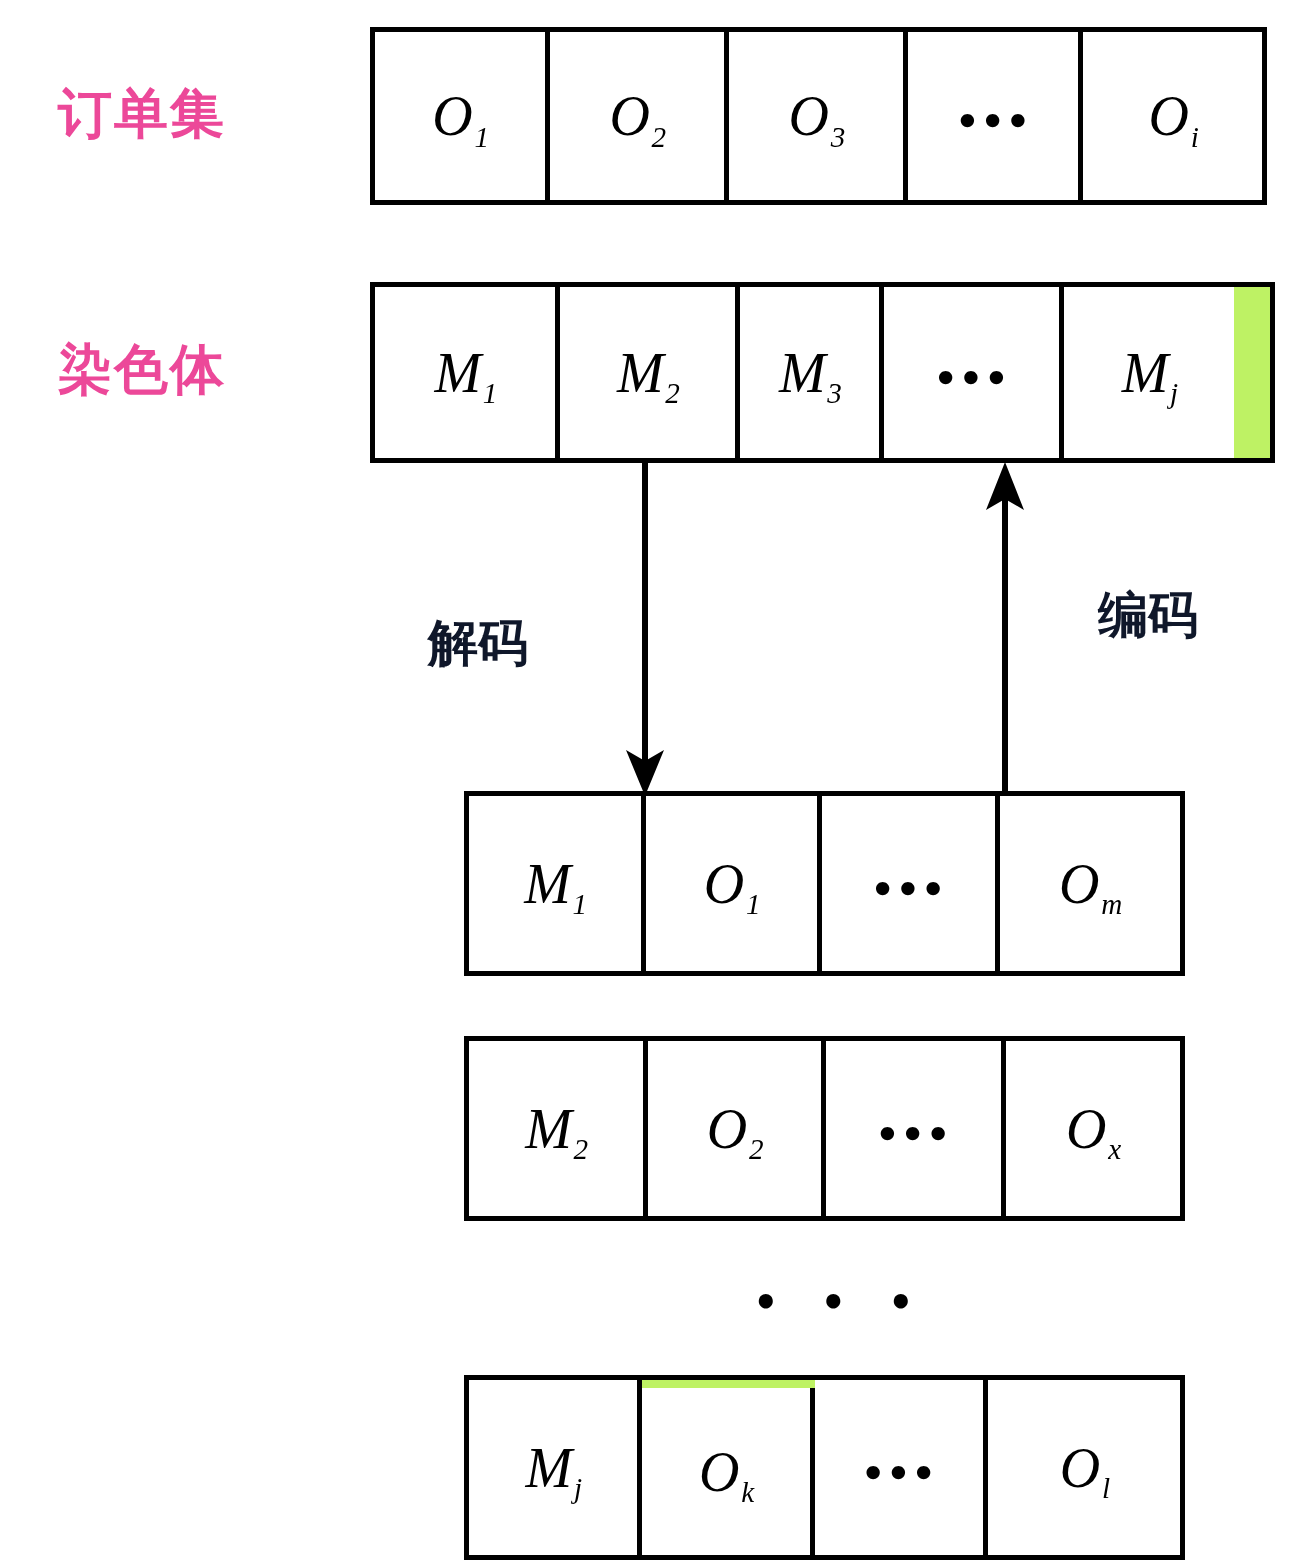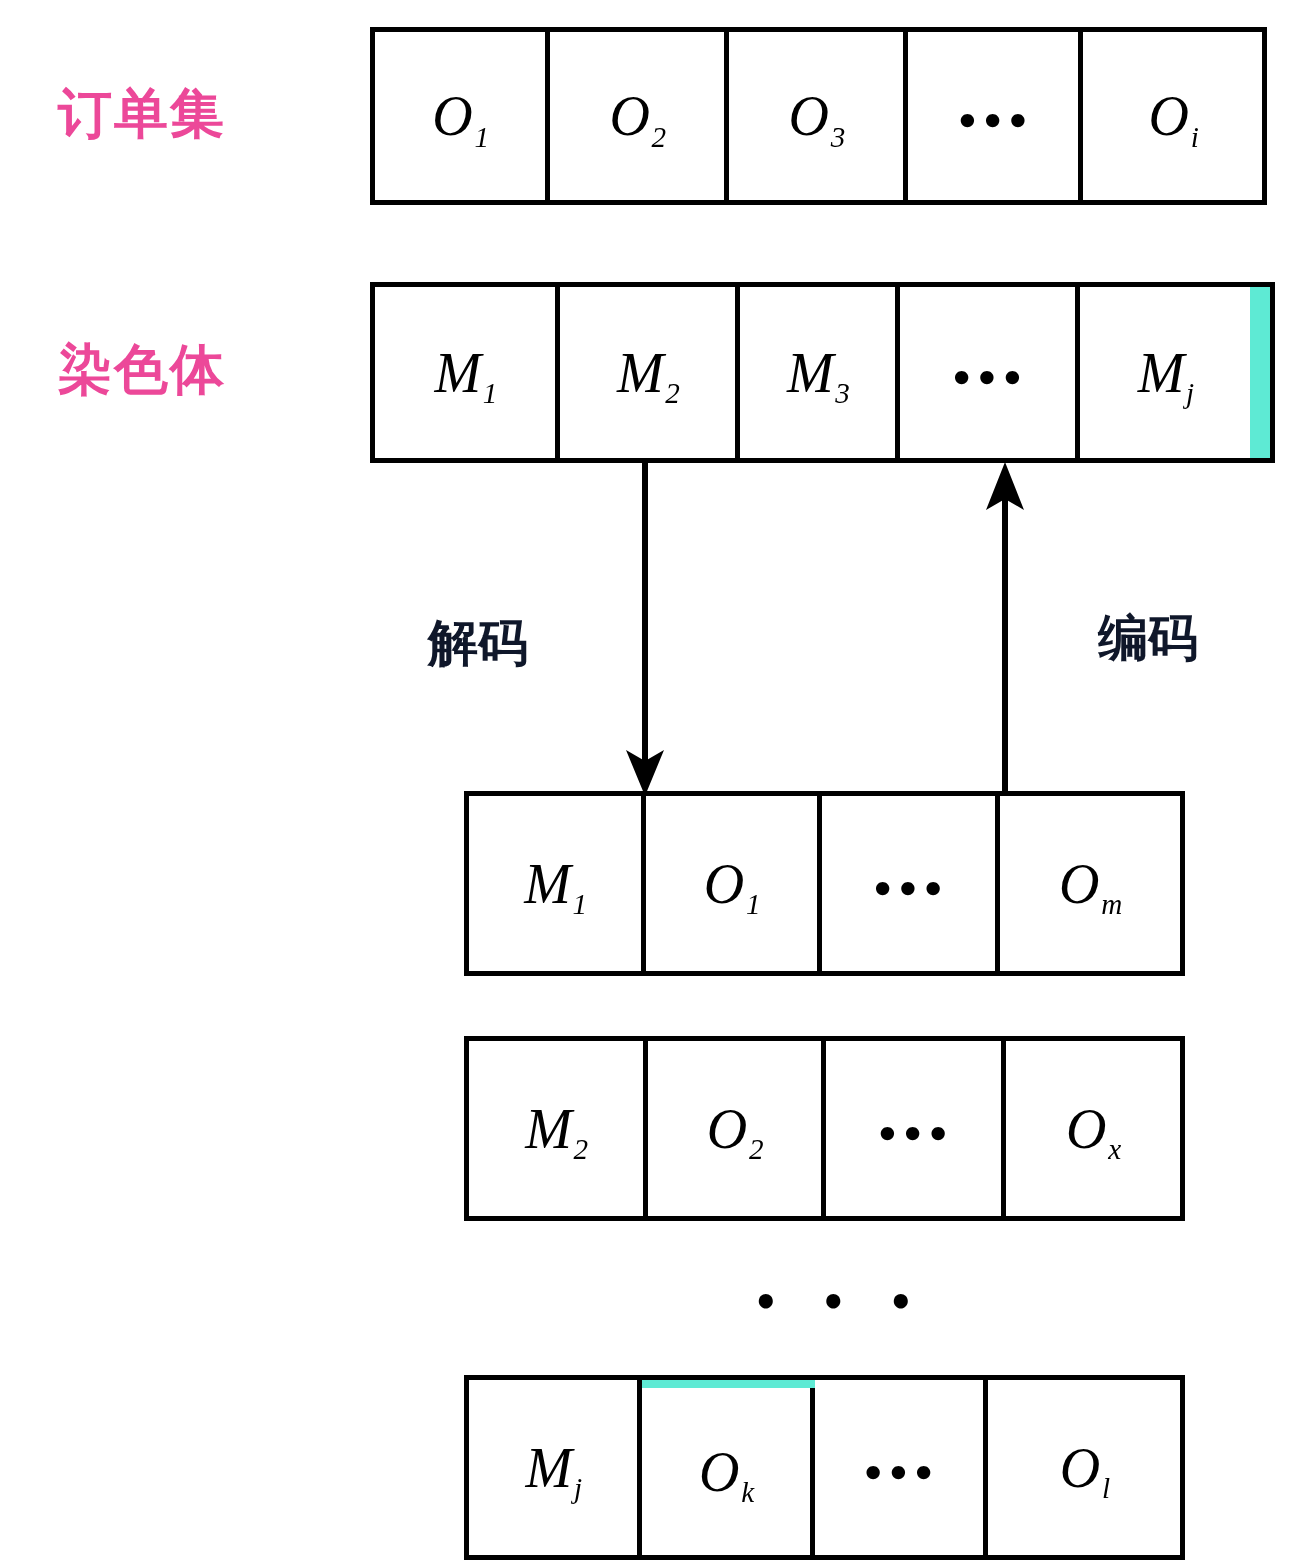--- a/index.html
+++ b/index.html
@@ -30,21 +30,21 @@
     white-space: nowrap;
     color: #ec4899;
   }
 
   
   .strip {
     position: absolute;
     display: flex;
     box-sizing: border-box;
     border: 5px solid #000;
-    background: #5eead4;
+    background: #bef264;
   }
   .cell {
     position: relative;
     box-sizing: border-box;
     border-right: 5px solid #000;
     display: flex;
     align-items: center;
     justify-content: center;
     background: #fff;
   }
@@ -142,21 +142,21 @@
     <div class="cell" style="width:185px;">
       <span class="mathvar">
         <span>M</span><sub>1</sub>
       </span>
     </div>
     <div class="cell" style="width:180px;">
       <span class="mathvar">
         <span>M</span><sub>2</sub>
       </span>
     </div>
-    <div class="cell" style="width:160px;">
+    <div class="cell" style="width:144px;">
       <span class="mathvar">
         <span>M</span><sub>3</sub>
       </span>
     </div>
     <div class="cell" style="width:180px;">
       <span class="dots-h">•••</span>
     </div>
     <div class="cell" style="width:170px;">
       <span class="mathvar">
         <span>M</span><sub>j</sub>
@@ -167,21 +167,21 @@
   <svg class="arrow" style="left:615px; top:458px;" width="60" height="340" viewBox="0 0 60 340">
     <line x1="30" y1="0" x2="30" y2="312" stroke="#000" stroke-width="6"></line>
     <polygon points="30,338 11,292 30,303 49,292" fill="#000"></polygon>
   </svg>
   <div class="arrow-label" style="left:428px; top:618px;">解码</div>
 
   <svg class="arrow" style="left:975px; top:462px;" width="60" height="336" viewBox="0 0 60 336">
     <line x1="30" y1="24" x2="30" y2="336" stroke="#000" stroke-width="6"></line>
     <polygon points="30,0 11,48 30,37 49,48" fill="#000"></polygon>
   </svg>
-  <div class="arrow-label" style="left:1098px; top:613px;">编码</div>
+  <div class="arrow-label" style="left:1098px; top:590px;">编码</div>
 
   <div class="strip" id="strip-machine-1" style="left:464px; top:791px; width:721px; height:185px;">
     <div class="cell" style="width:180px;">
       <span class="mathvar">
         <span>M</span><sub>1</sub>
       </span>
     </div>
     <div class="cell" style="width:180px;">
       <span class="mathvar">
         <span>O</span><sub>1</sub>

